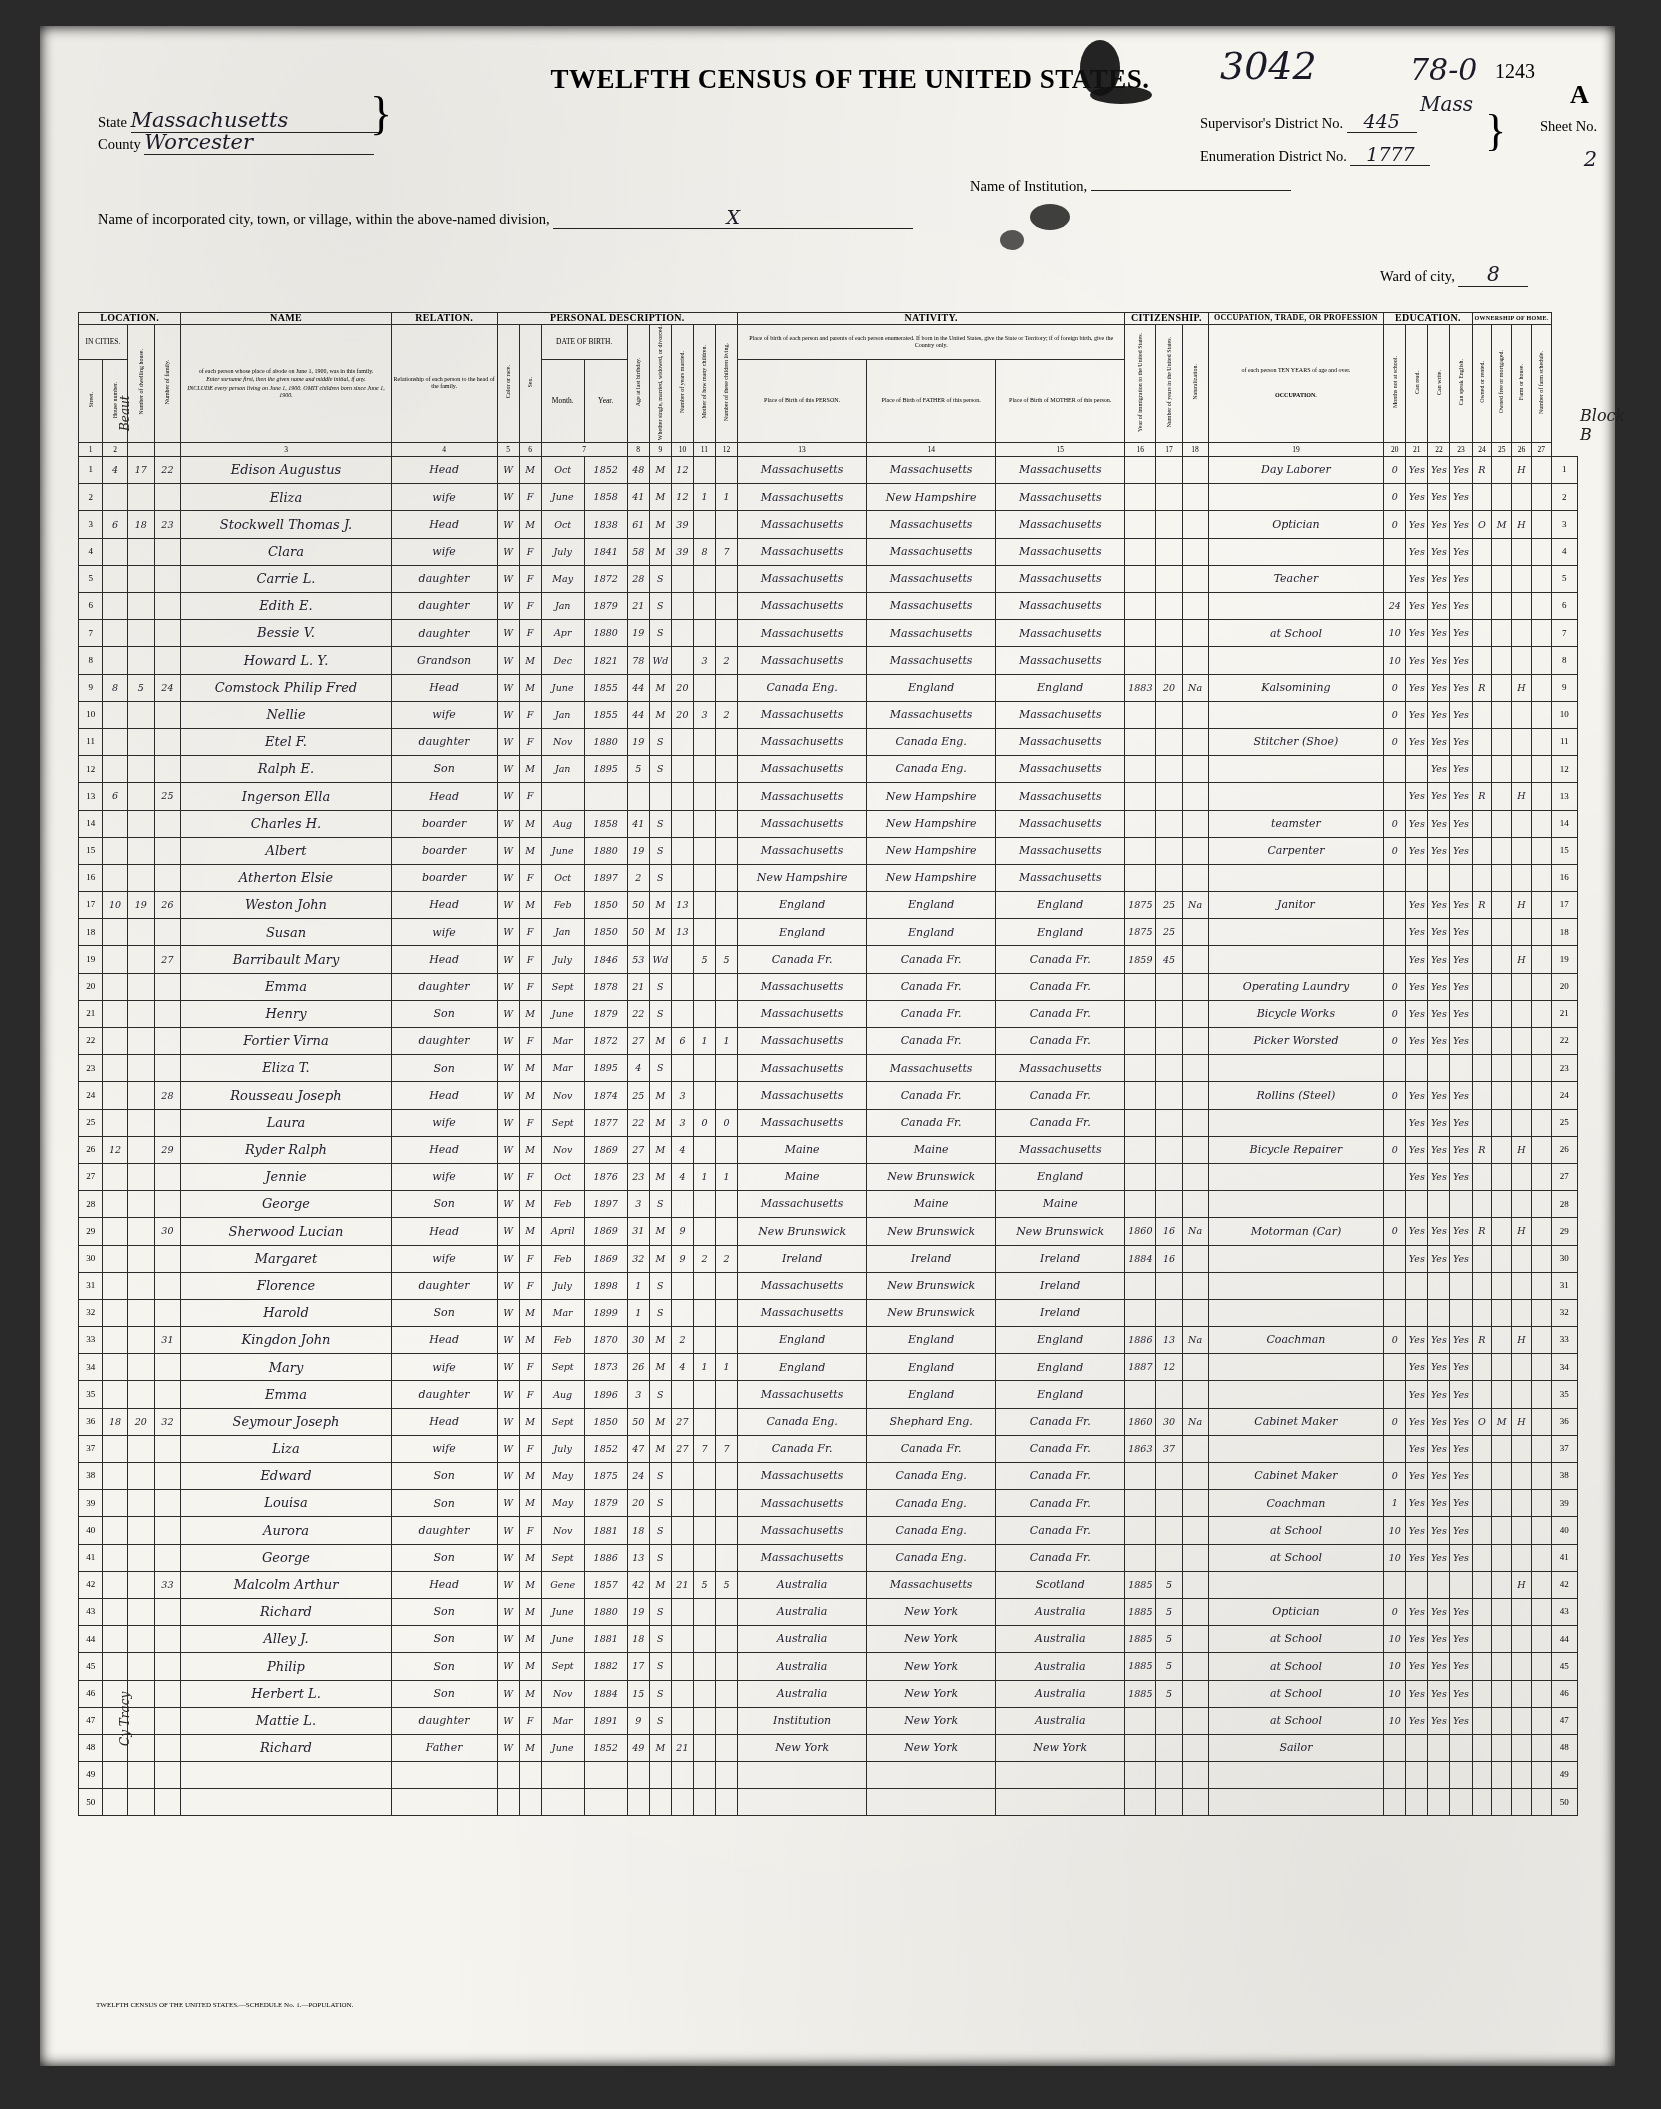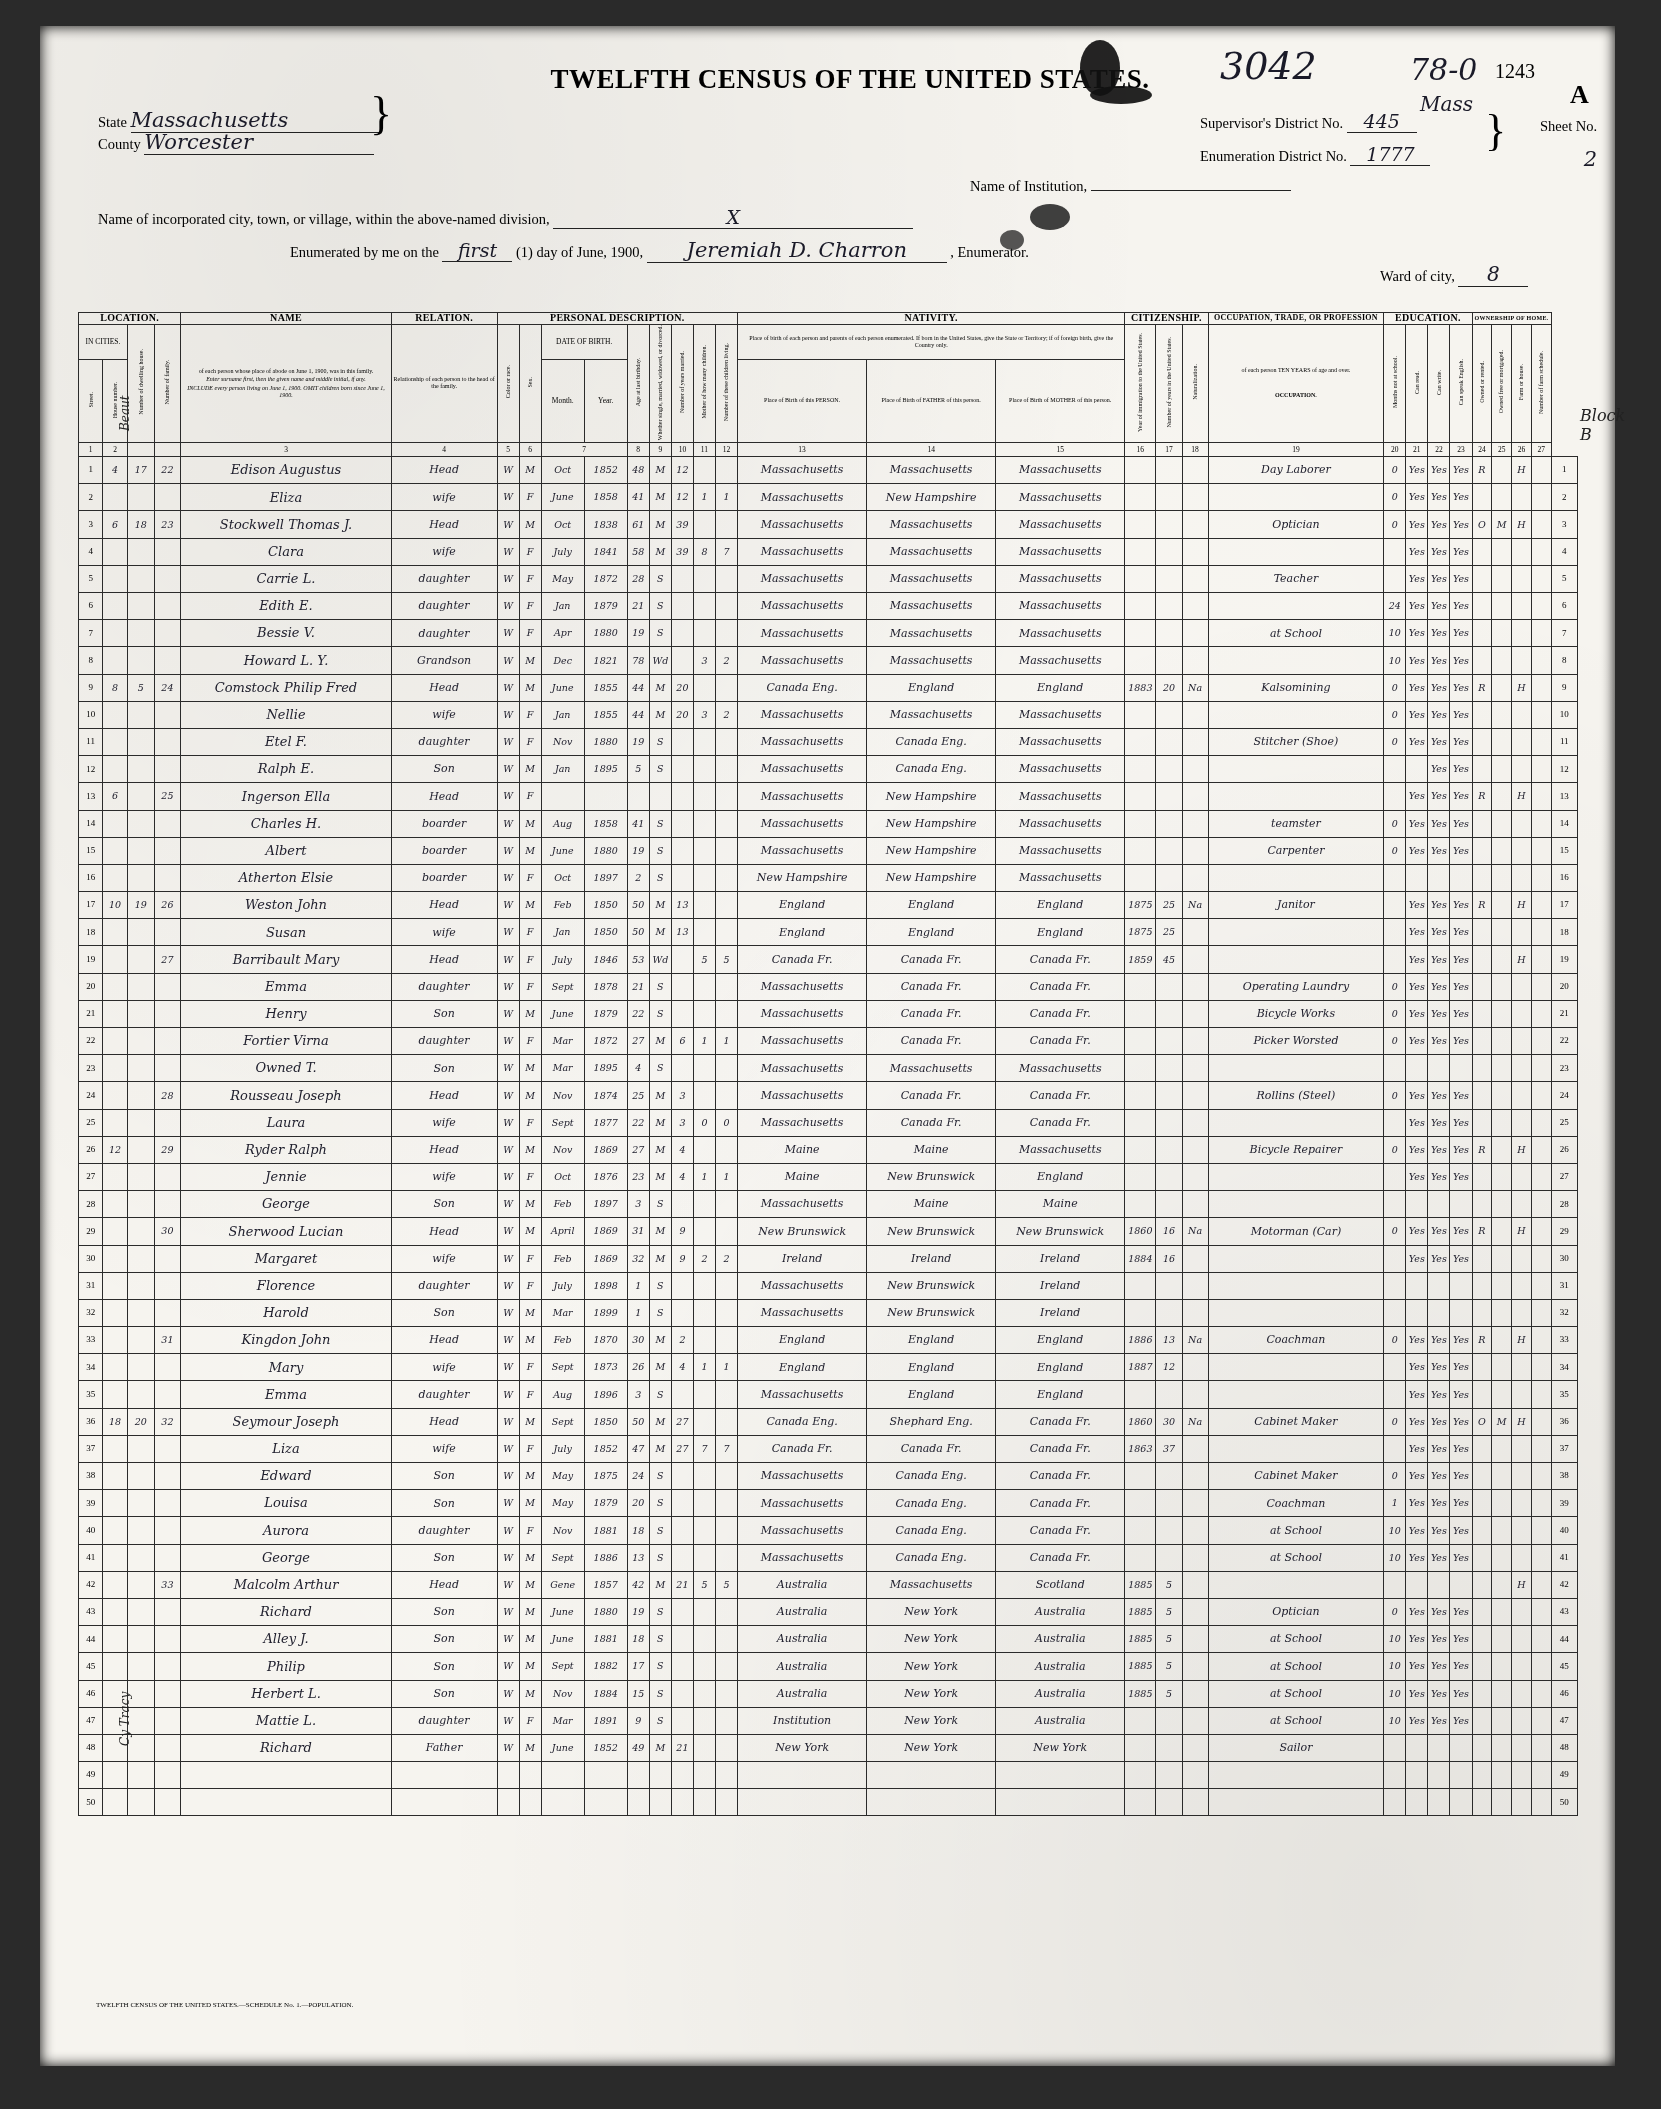--- a/index.html
+++ b/index.html
@@ -128,27 +128,20 @@
       <div class="f-incorp">
         <span class="lbl">Name of incorporated city, town, or village, within the above-named division,</span>
         <span class="hand ul" style="font-size:19px;width:360px;text-align:center;">X</span>
       </div>
 
       <div class="f-inst">
         <span class="lbl">Name of Institution,</span>
         <span class="hand ul" style="width:200px;"></span>
       </div>
 
-      <div class="f-enum">
-        <span class="lbl">Enumerated by me on the</span>
-        <span class="hand ul" style="font-size:19px;width:70px;text-align:center;">first</span>
-        <span class="lbl">(1)  day of June, 1900,</span>
-        <span class="hand ul" style="font-size:21px;width:300px;text-align:center;">Jeremiah D. Charron</span>
-        <span class="lbl">, Enumerator.</span>
-      </div>
 
       <div class="dist-box">
         <div class="row">
           <span class="lbl">Supervisor's District No.</span>
           <span class="hand ul" style="font-size:19px;width:70px;text-align:center;">445</span>
         </div>
         <div class="row">
           <span class="lbl">Enumeration District No.</span>
           <span class="hand ul" style="font-size:19px;width:80px;text-align:center;">1777</span>
         </div>
@@ -1000,21 +993,21 @@
             <td class="hw xs"></td>
             <td class="hw xs"></td>
             <td class="hw xs"></td>
             <td class="sidenum" style="border: 1px solid rgb(43, 43, 43);">22</td>
           </tr>
           <tr class="datarow">
             <td class="sidenum">23</td>
             <td class="hw xs"></td>
             <td class="hw xs"></td>
             <td class="hw xs"></td>
-            <td class="hw lft">Owned T.</td>
+            <td class="hw lft">Eliza T.</td>
             <td class="hw sm">Son</td>
             <td class="hw xs">W</td>
             <td class="hw xs">M</td>
             <td class="hw xs">Mar</td>
             <td class="hw xs">1895</td>
             <td class="hw xs">4</td>
             <td class="hw xs">S</td>
             <td class="hw xs"></td>
             <td class="hw xs"></td>
             <td class="hw xs"></td>

